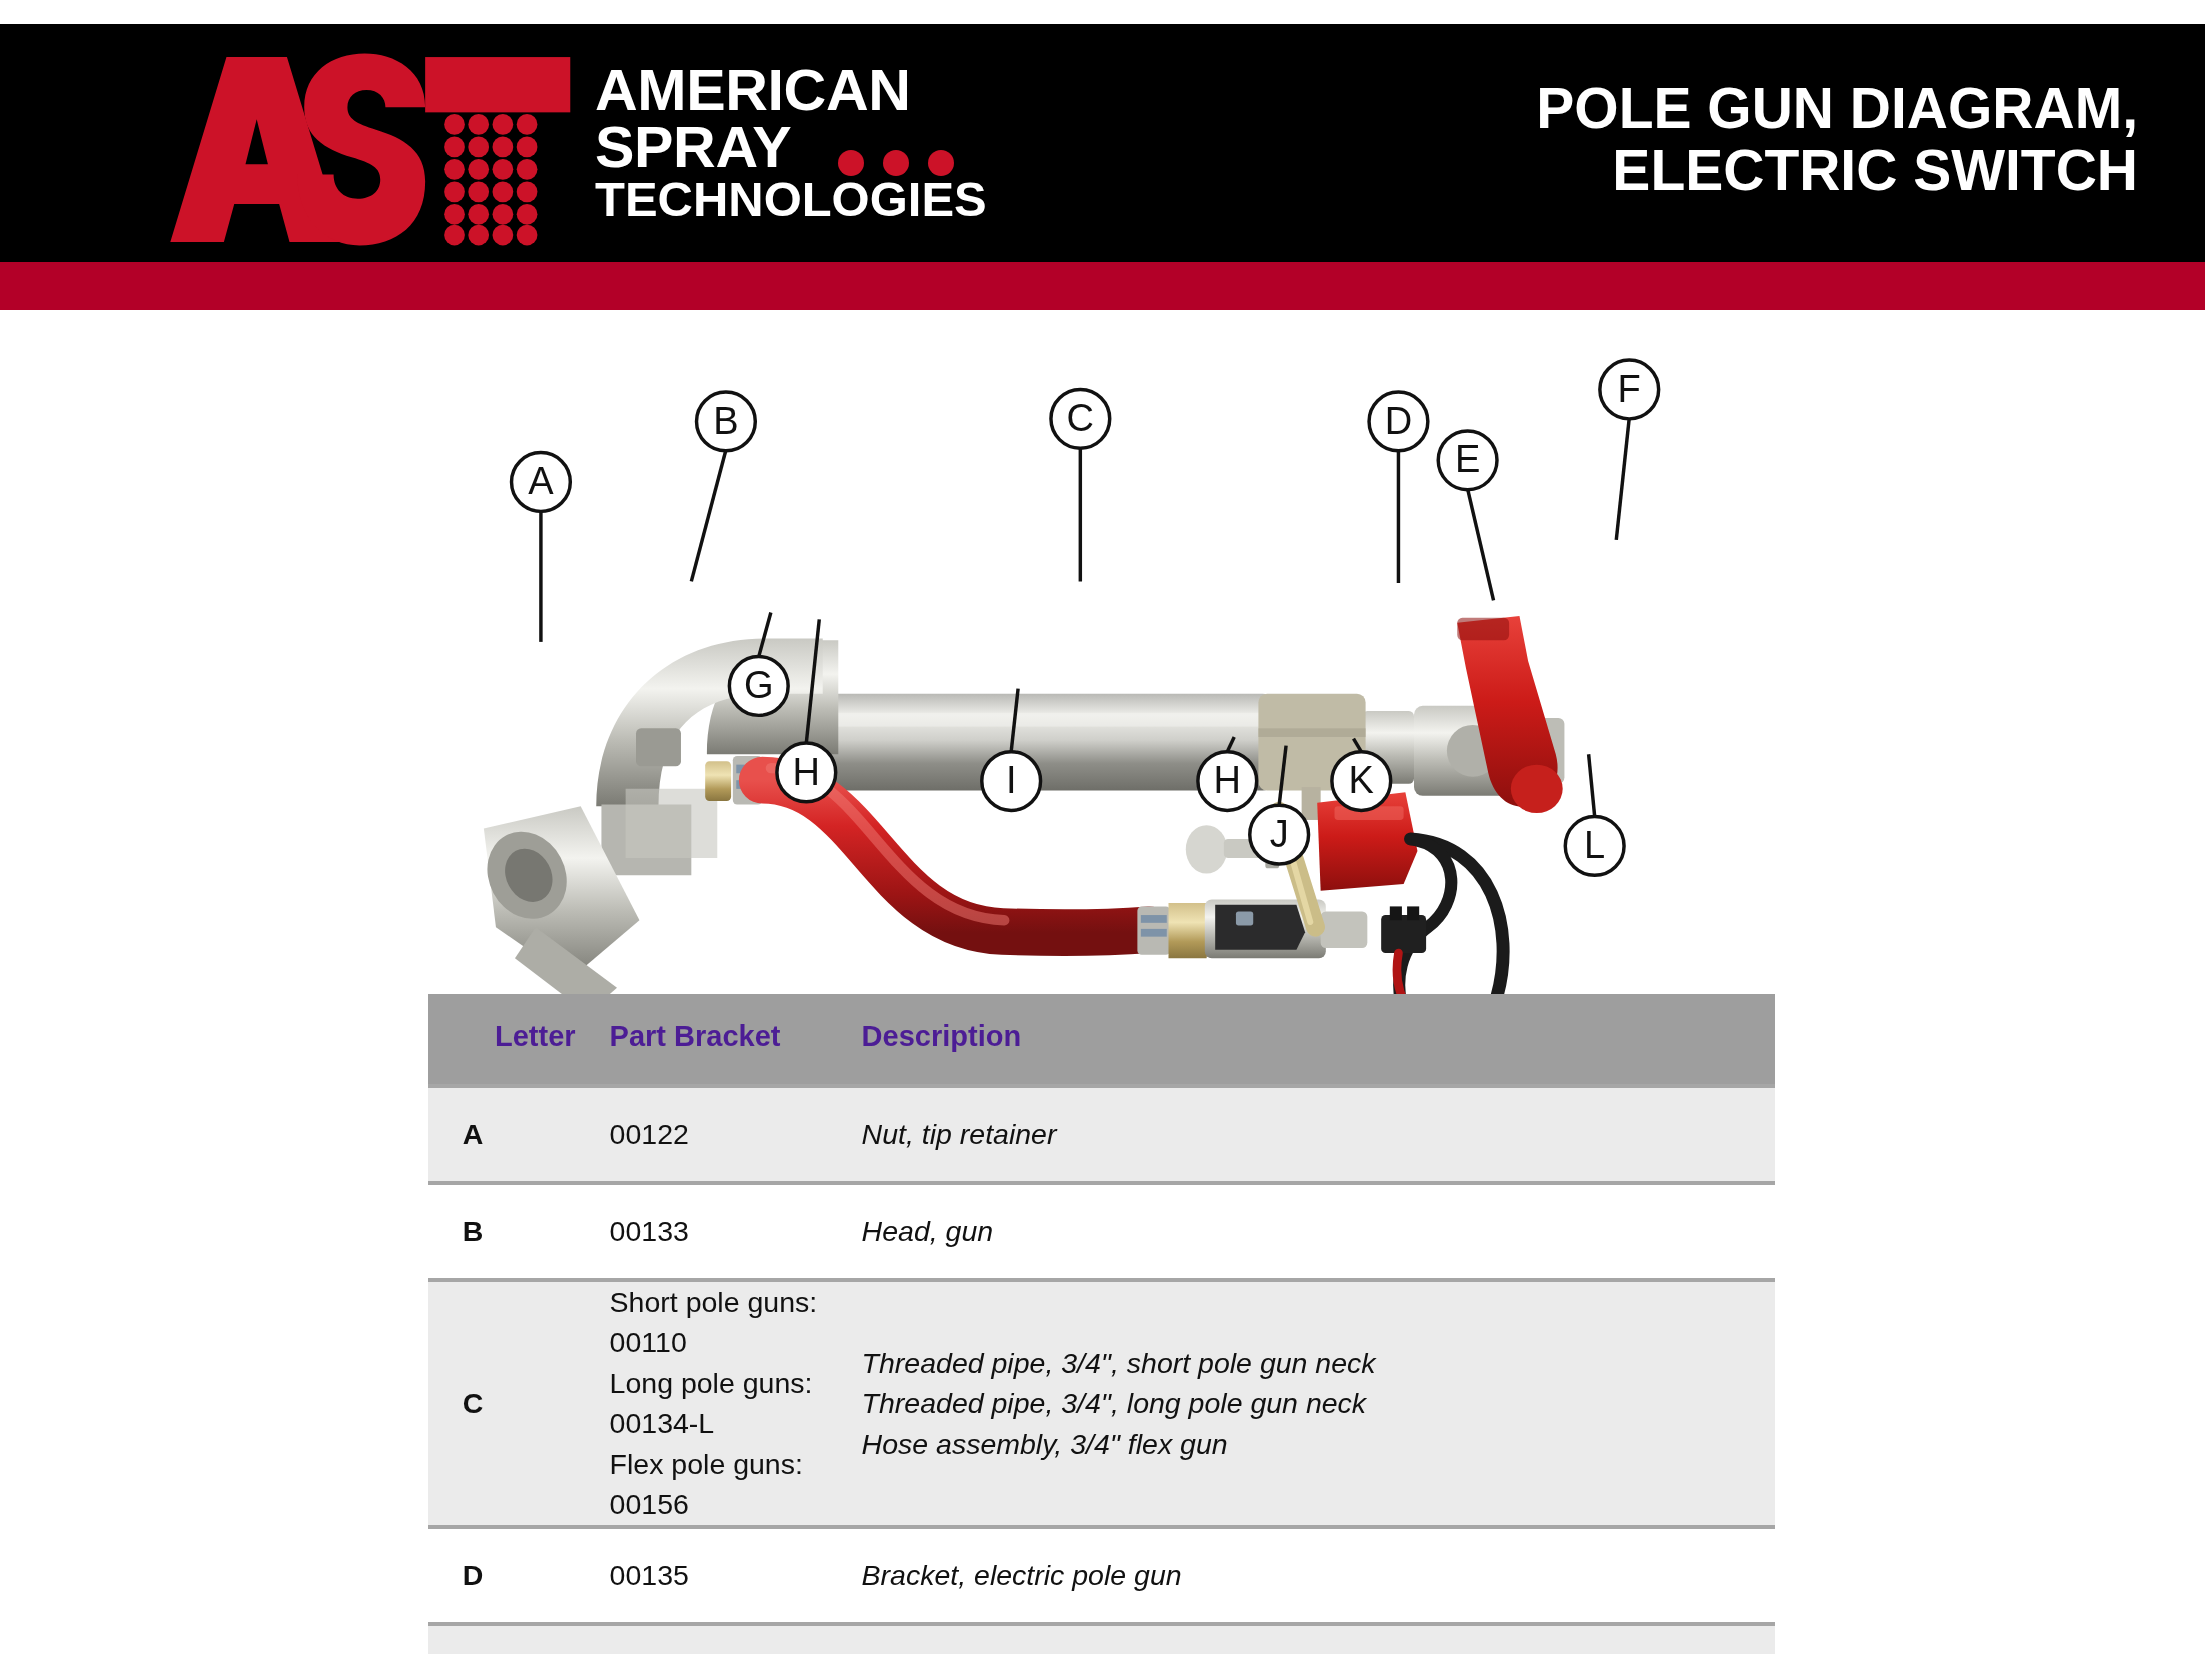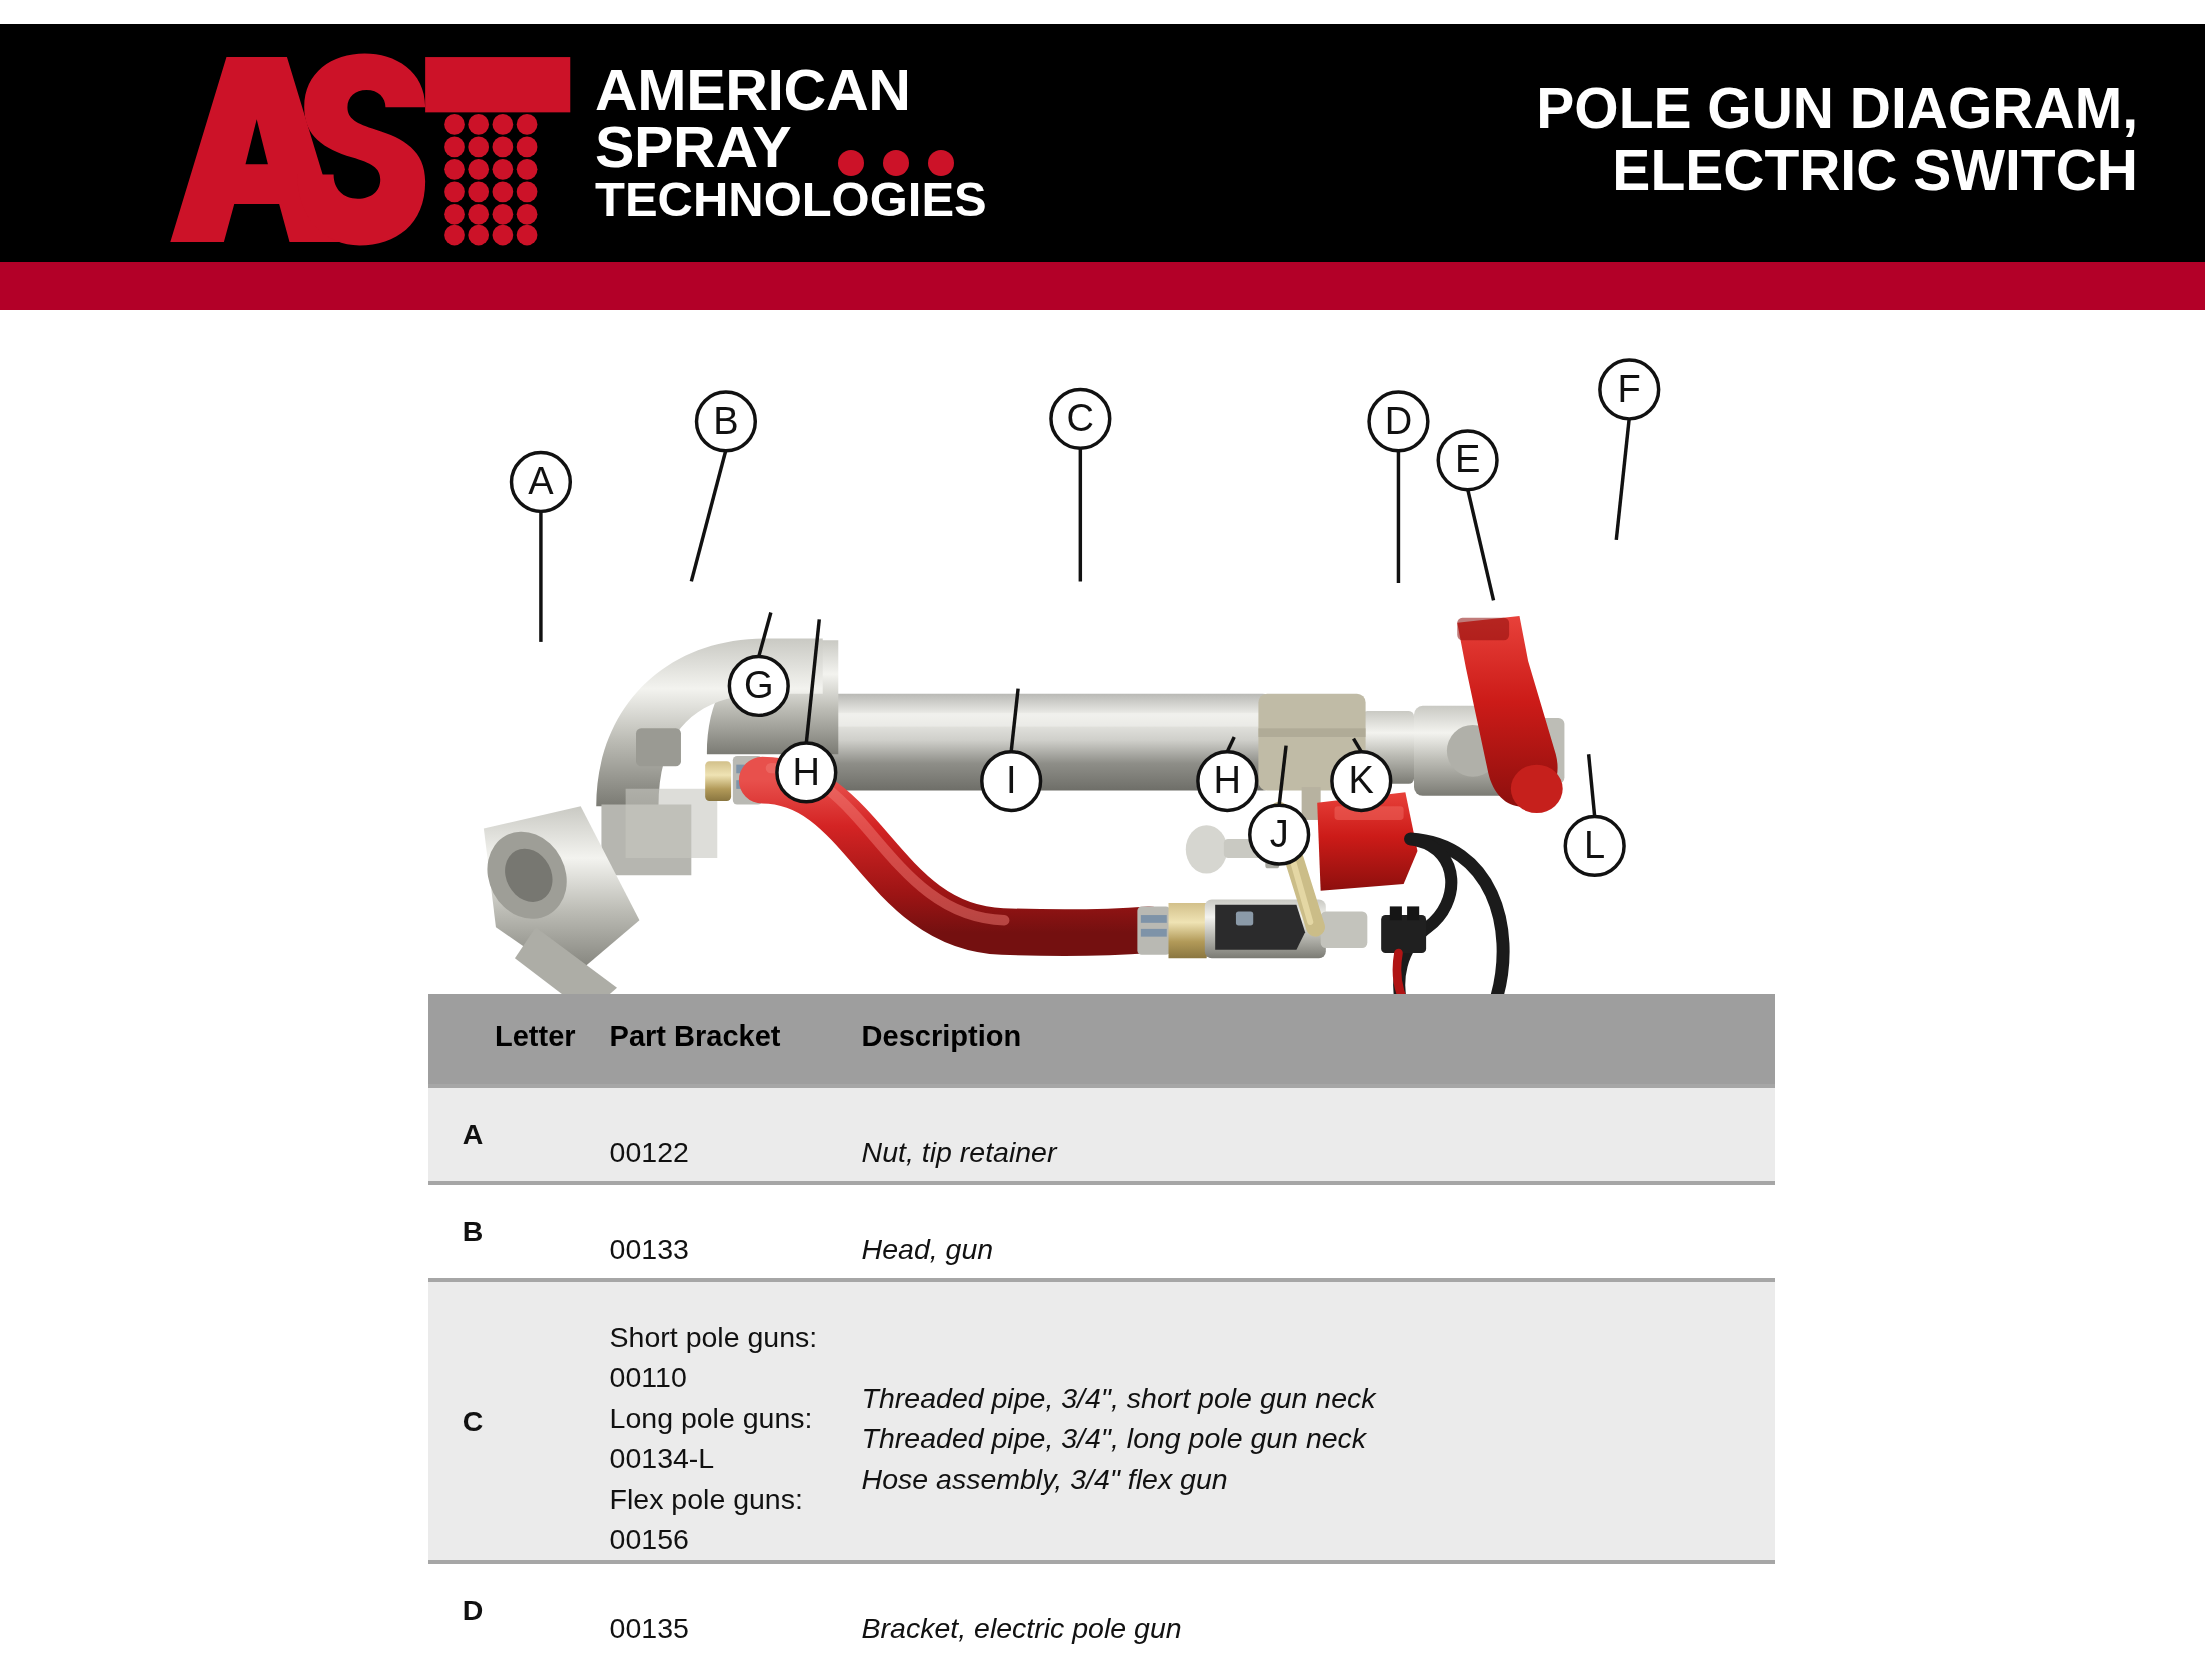--- a/index.html
+++ b/index.html
@@ -82,21 +82,21 @@
     border-collapse: collapse;
     table-layout: fixed;
   }
   .parts-table th, .parts-table td {
     text-align: left;
     vertical-align: middle;
     padding: 0 0 0 0;
   }
   .parts-table thead th {
     background: #9e9e9e;
-    color: #000000;
+    color: #4c1d95;
     font-size: 29px;
     font-weight: bold;
     height: 92px;
     padding-bottom: 5.2px;
   }
   .col-letter { width: 173px; }
   .col-part   { width: 252px; }
   .col-desc   { width: 922px; }
 
   .parts-table thead th.c-letter { padding-left: 67px; }
@@ -116,21 +116,21 @@
     text-align: center;
     font-weight: bold;
     padding-right: 83px;
   }
   .parts-table tbody td.c-part { padding-left: 8.6px; }
   .parts-table tbody td.c-desc { padding-left: 8.6px; font-style: italic; }
 
   .row-1 td { height: 97px; }
   .row-multi td { height: 149px; }
 
-  .multi { display: block; margin-top: 35px; }
+  .multi { display: block; }
   .multi span { display: block; }
 </style>
 </head>
 <body>
 
 <div class="header">
   <div class="logo-wrap">
 
     <svg class="ast-mark" viewBox="0 0 470 230" aria-hidden="true">
       <g fill="#cc1228">

